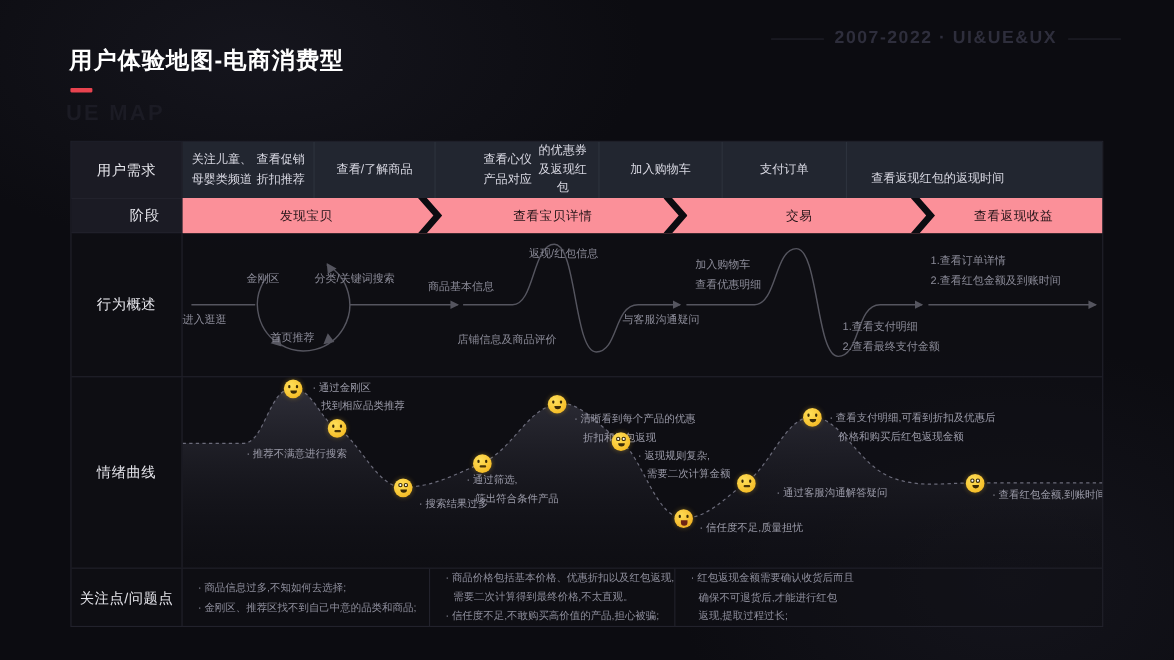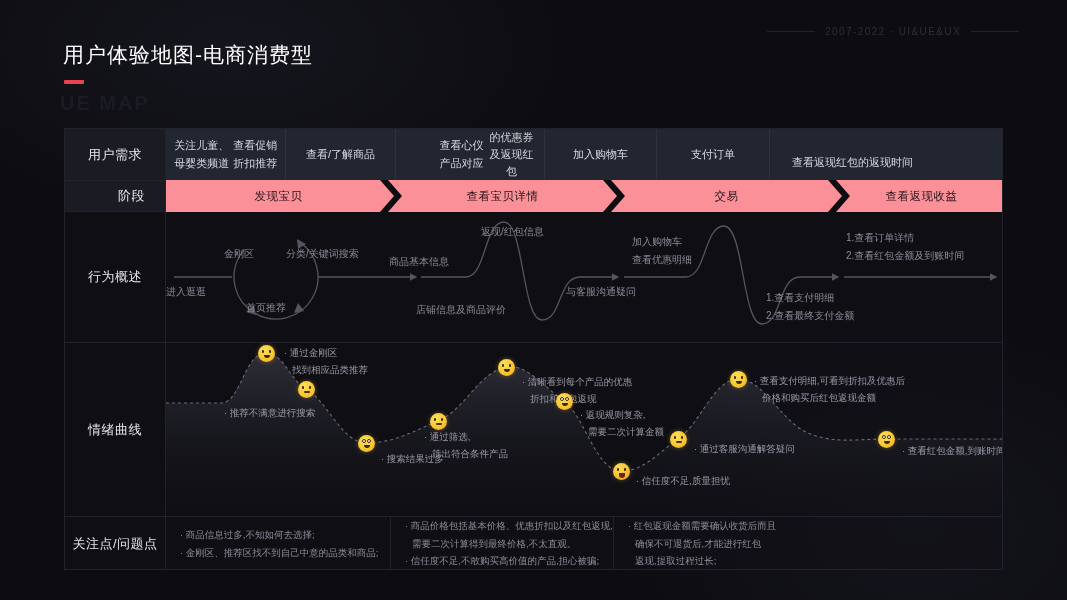--- a/index.html
+++ b/index.html
@@ -13,39 +13,39 @@
     position: relative;
     width: 1067px; height: 600px;
     background:
       radial-gradient(ellipse 500px 260px at 22% 8%, #15151d 0%, rgba(13,13,18,0) 70%),
       radial-gradient(ellipse 420px 300px at 86% 88%, #14141c 0%, rgba(13,13,18,0) 72%),
       #0c0c11;
   }
   
   #page-title {
     position: absolute; left: 63px; top: 41px;
-    font-size: 21px; font-weight: normal; color: #ffffff;
+    font-size: 21px; font-weight: bold; color: #ffffff;
     letter-spacing: 1px;
   }
   #title-accent {
     position: absolute; left: 64px; top: 80px;
     width: 20px; height: 4px; background: #e8434f; border-radius: 1px;
   }
   #watermark {
     position: absolute; left: 60px; top: 92px;
     font-size: 20px; font-weight: bold; letter-spacing: 2px;
     color: #1b1b24;
   }
   #corner-tag {
     position: absolute; right: 48px; top: 26px;
     display: flex; align-items: center; gap: 10px;
   }
   #corner-tag .rule { width: 48px; height: 1px; background: #23232e; }
   #corner-tag .txt {
-    font-size: 10px; font-weight: normal; letter-spacing: 1.4px;
+    font-size: 16px; font-weight: bold; letter-spacing: 1.4px;
     color: #2e2e3c; white-space: nowrap;
   }
   
   #map {
     position: absolute; left: 64px; top: 128px;
     width: 939px; height: 442px;
     border: 1px solid #22222c;
     background: rgba(16,16,22,0.55);
   }
   .row { position: absolute; left: 0; width: 100%; display: flex; }
@@ -300,21 +300,21 @@
               <u></u>
             </div>
             <div class="enote" style="left: 470px; top: 130px;">
               <div>· 信任度不足,质量担忧</div>
             </div>
             <div class="emoji neutral" style="left: 504px; top: 88px;">
               <i class="l"></i>
               <i class="r"></i>
               <u></u>
             </div>
-            <div class="enote" style="left: 528px; top: 98px;">
+            <div class="enote" style="left: 540px; top: 98px;">
               <div>· 通过客服沟通解答疑问</div>
             </div>
             <div class="emoji happy" style="left: 564px; top: 28px;">
               <i class="l"></i>
               <i class="r"></i>
               <u></u>
             </div>
             <div class="enote" style="left: 588px; top: 30px;">
               <div>· 查看支付明细,可看到折扣及优惠后</div>
               <div style="padding-left: 8px;">价格和购买后红包返现金额</div>
@@ -333,21 +333,21 @@
 
     <div class="row" id="row-pain">
       <div class="rlabel">关注点/问题点</div>
       <div id="pain-cells">
           <div class="pcell" style="width: 225px;">
             <div>· 商品信息过多,不知如何去选择;</div>
             <div>· 金刚区、推荐区找不到自己中意的品类和商品;</div>
           </div>
           <div class="pcell" style="width: 223px;">
             <div>· 商品价格包括基本价格、优惠折扣以及红包返现,</div>
-            <div style="padding-left: 7px;">需要二次计算得到最终价格,不太直观。</div>
+            <div style="padding-left: 7px; font-family: Liberation Serif, serif;">需要二次计算得到最终价格,不太直观。</div>
             <div>· 信任度不足,不敢购买高价值的产品,担心被骗;</div>
           </div>
           <div class="pcell" style="width: 165px;">
             <div>· 红包返现金额需要确认收货后而且</div>
             <div style="padding-left: 7px;">确保不可退货后,才能进行红包</div>
             <div style="padding-left: 7px;">返现,提取过程过长;</div>
           </div>
         </div>
     </div>
 

